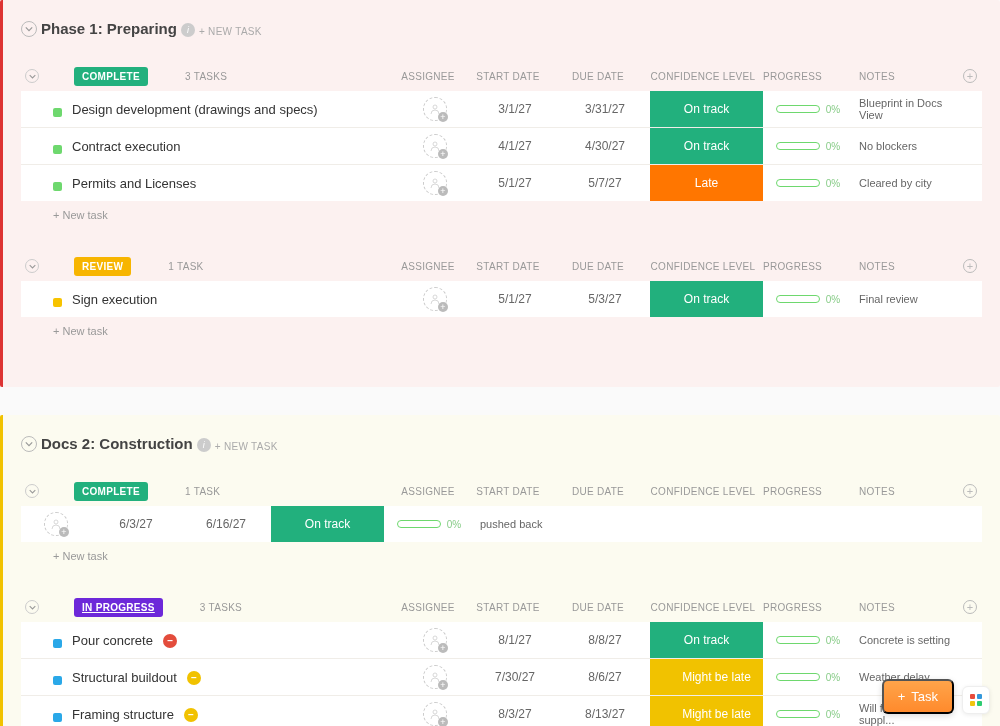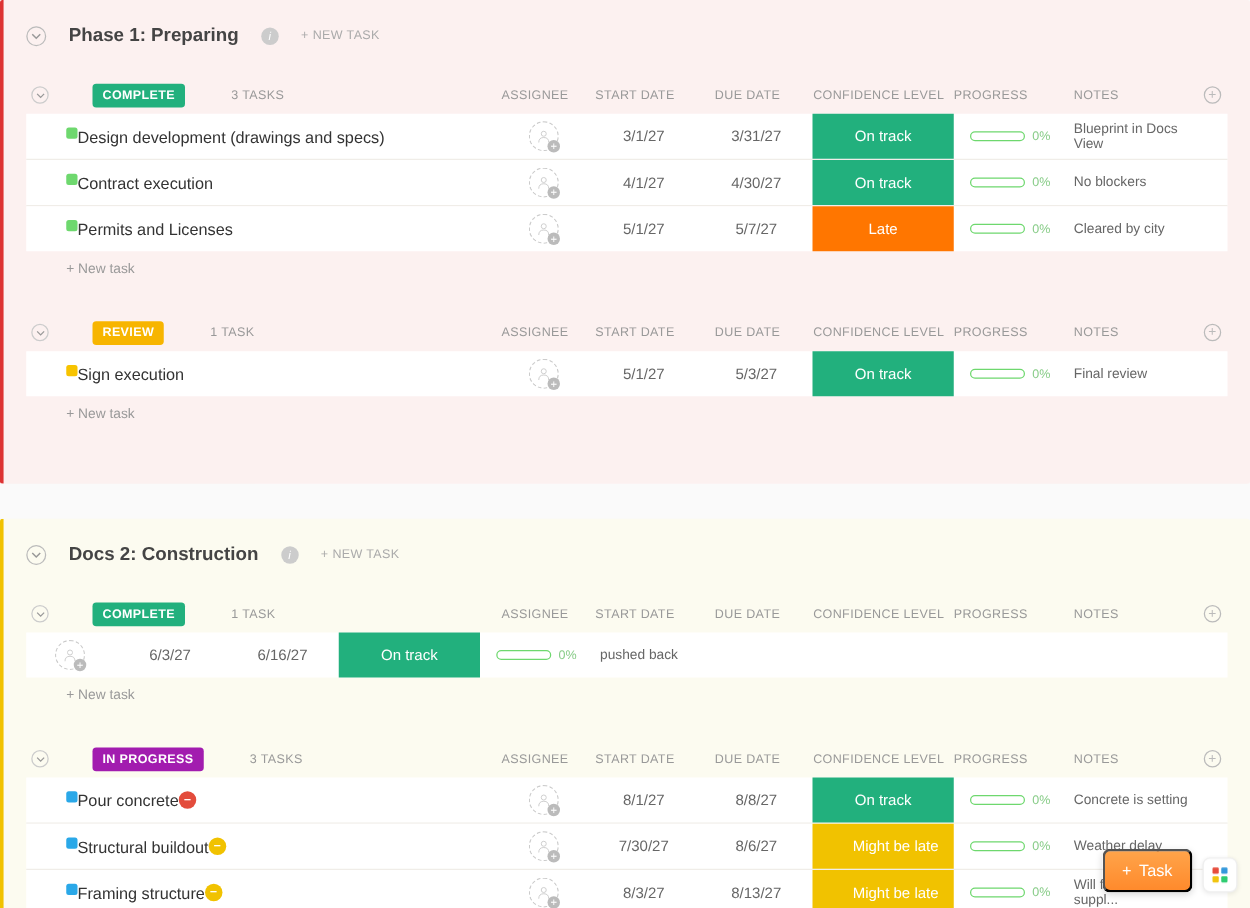--- a/index.html
+++ b/index.html
@@ -2,52 +2,52 @@
 <html><head>
   <meta charset="utf-8">
   <style>
     * { box-sizing: border-box; margin: 0; padding: 0; font-family: -apple-system, BlinkMacSystemFont, "Segoe UI", Helvetica, Arial, sans-serif; }
     body { background: #fafafa; font-size: 13px; color: #333; width: 1000px; }
 
     .phase { border-left: 3px solid; margin-bottom: 28px; border-radius: 2px; padding: 20px 18px; position: relative; }
     .phase-red { border-left-color: #d33; background: #fcf1f0; }
     .phase-yellow { border-left-color: #f1c200; background: #fcfbf0; }
 
-    .phase-header { display: flex; align-items: center; gap: 18px; margin-bottom: 24px; }
+    .phase-header { display: flex; align-items: flex-end; gap: 4px; margin-bottom: 24px; }
     .chevron-circle { width: 16px; height: 16px; border-radius: 50%; border: 1px solid #bbb; display: inline-flex; align-items: center; justify-content: center; cursor: pointer; flex-shrink: 0; }
     .chevron-circle svg { width: 8px; height: 8px; }
     .phase-title { font-weight: 600; font-size: 15px; color: #444; }
     .info-icon { width: 14px; height: 14px; border-radius: 50%; background: #ccc; color: #fff; font-size: 9px; font-style: italic; display: inline-flex; align-items: center; justify-content: center; cursor: pointer; }
     .new-task-link { font-size: 10px; color: #aaa; letter-spacing: 0.3px; cursor: pointer; }
 
     .group { margin-bottom: 30px; }
     .group-header { display: flex; align-items: center; height: 30px; gap: 27px; }
     .chev-small { width: 14px; height: 14px; border-radius: 50%; border: 1px solid #ccc; display: inline-flex; align-items: center; justify-content: center; margin-right: 8px; margin-left: 4px; cursor: pointer; flex-shrink: 0; }
     .chev-small svg { width: 7px; height: 7px; }
     .status-chip { font-size: 10px; font-weight: 600; padding: 4px 8px; border-radius: 3px; color: #fff; margin-right: 10px; letter-spacing: 0.3px; }
     .chip-complete { background: #22b07d; }
     .chip-review { background: #f7b500; }
-    .chip-inprogress { background: #a21caf; }
+    .chip-inprogress { background: #6d28d9; text-decoration: underline; }
     .task-count { font-size: 10px; color: #999; letter-spacing: 0.3px; }
 
     .col-headers { display: flex; flex: 1; font-size: 10px; color: #999; letter-spacing: 0.3px; align-items: center; }
     .col-assignee { width: 70px; text-align: center; }
     .col-start { width: 90px; text-align: center; }
     .col-due { width: 90px; text-align: center; }
     .col-conf { width: 120px; text-align: center; }
     .col-prog { width: 90px; text-align: left; }
     .col-notes { width: 105px; text-align: left; padding-left: 6px; }
     .col-add { width: 24px; text-align: center; }
     .flex-spacer { flex: 1; }
 
     .plus-circle { width: 14px; height: 14px; border-radius: 50%; border: 1px solid #bbb; color: #bbb; font-size: 11px; line-height: 12px; display: inline-flex; align-items: center; justify-content: center; cursor: pointer; }
 
     .row { display: flex; align-items: center; background: #fff; border-bottom: 1px solid #f0ede8; min-height: 36px; }
     .row:last-of-type { border-bottom: none; }
-    .row-name { flex: 1; display: flex; align-items: flex-start; padding-left: 32px; font-size: 13px; color: #333; }
+    .row-name { flex: 1; display: flex; align-items: flex-end; padding-left: 32px; gap: 10px; font-size: 13px; color: #333; }
     .sq { width: 9px; height: 9px; border-radius: 2px; flex-shrink: 0; }
     .sq-green { background: #6ed86e; }
     .sq-yellow { background: #f7c300; }
     .sq-blue { background: #2aa8e8; }
 
     .inline-badge { width: 14px; height: 14px; border-radius: 50%; display: inline-flex; align-items: center; justify-content: center; font-size: 10px; font-weight: 700; color: #fff; }
     .badge-red { background: #e34c3c; }
     .badge-yellow { background: #f1c200; }
 
     .cell { display: flex; align-items: center; justify-content: center; font-size: 12px; color: #666; }

